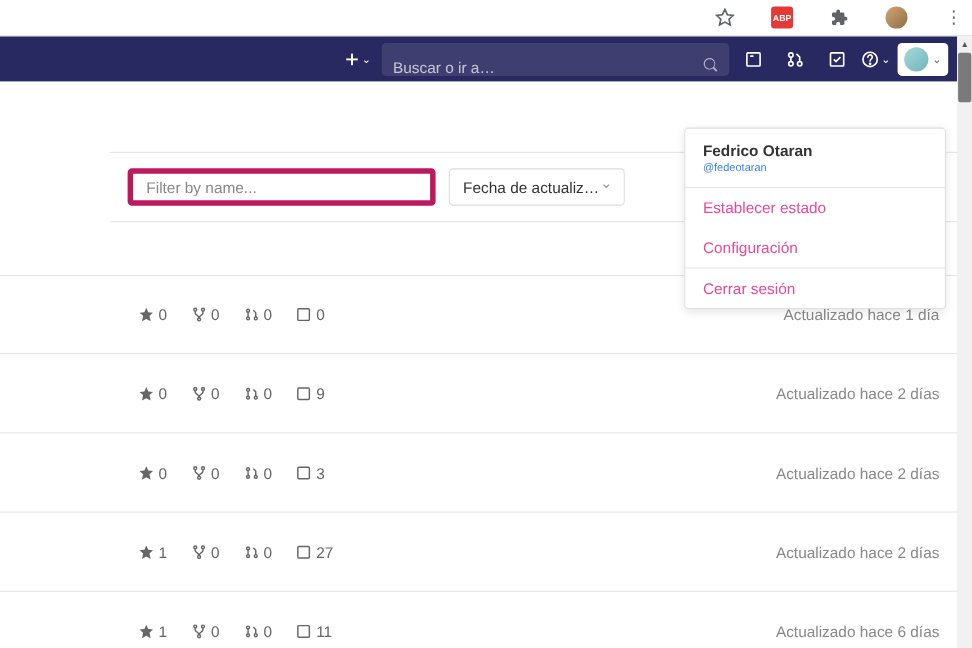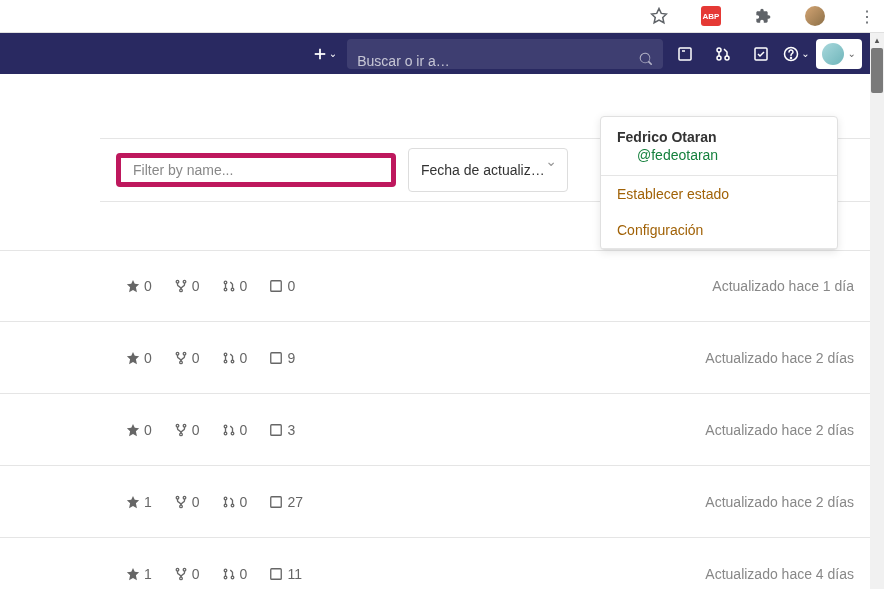--- a/index.html
+++ b/index.html
@@ -151,21 +151,21 @@
       width: 280px;
       height: 34px;
       border: 5px solid #be185d;
       border-radius: 4px;
       padding: 0 12px;
       font-size: 14px;
       color: #666;
     }
     .filter-input::placeholder { color: #888; }
     .sort-dropdown {
-      height: 44px;
+      height: 34px;
       border: 1px solid #ddd;
       border-radius: 4px;
       padding: 0 28px 0 12px;
       font-size: 14px;
       color: #333;
       display: flex;
       align-items: center;
       position: relative;
       cursor: pointer;
       width: 160px;
@@ -211,47 +211,46 @@
     .stat svg { width: 14px; height: 14px; }
     .updated {
       color: #888;
       font-size: 14px;
     }
 
     
     .dropdown-menu {
       position: absolute;
       top: 83px;
-      right: 32px;
+      right: 10px;
       width: 238px;
       background: #fff;
       border: 1px solid #e0e0e0;
       border-radius: 4px;
       box-shadow: 0 2px 8px rgba(0,0,0,0.1);
       z-index: 100;
     }
     .dropdown-header {
       padding: 12px 16px;
       border-bottom: 1px solid #e5e5e5;
     }
     .dropdown-name {
       font-weight: 600;
       font-size: 14px;
       color: #333;
     }
     .dropdown-username {
-      font-size: 14px;
-      color: #15803d;
+      font-size: 10px;
+      color: #3b82f6;
       margin-top: 2px;
-      margin-left: 20px;
     }
     .dropdown-item {
       padding: 10px 16px;
       font-size: 14px;
-      color: #a16207;
+      color: #ec4899;
       cursor: pointer;
     }
     .dropdown-divider {
       height: 1px;
       background: #e5e5e5;
     }
 
     
     .scrollbar-track {
       position: absolute;
@@ -533,31 +532,32 @@
             </svg>
             <span>0</span>
           </span>
         <span class="stat">
             <svg viewBox="0 0 16 16" fill="none" stroke="currentColor" stroke-width="1.5">
               <rect x="2" y="2" width="12" height="12" rx="1"></rect>
             </svg>
             <span>11</span>
           </span>
       </div>
-      <span class="updated">Actualizado hace 4 días</span>
+      <span class="updated">Actualizado hace 6 días</span>
     </div>
   </div>
 
   <div class="dropdown-menu">
     <div class="dropdown-header">
       <div class="dropdown-name">Fedrico Otaran</div>
       <div class="dropdown-username">@fedeotaran</div>
     </div>
     <div class="dropdown-item">Establecer estado</div>
     <div class="dropdown-item">Configuración</div>
     <div class="dropdown-divider"></div>
+    <div class="dropdown-item">Cerrar sesión</div>
   </div>
 </div>
 
 <div class="scrollbar-track">
   <div class="scrollbar-up">▴</div>
   <div class="scrollbar-thumb" style="top:15px"></div>
 </div>
 
 </body></html>

